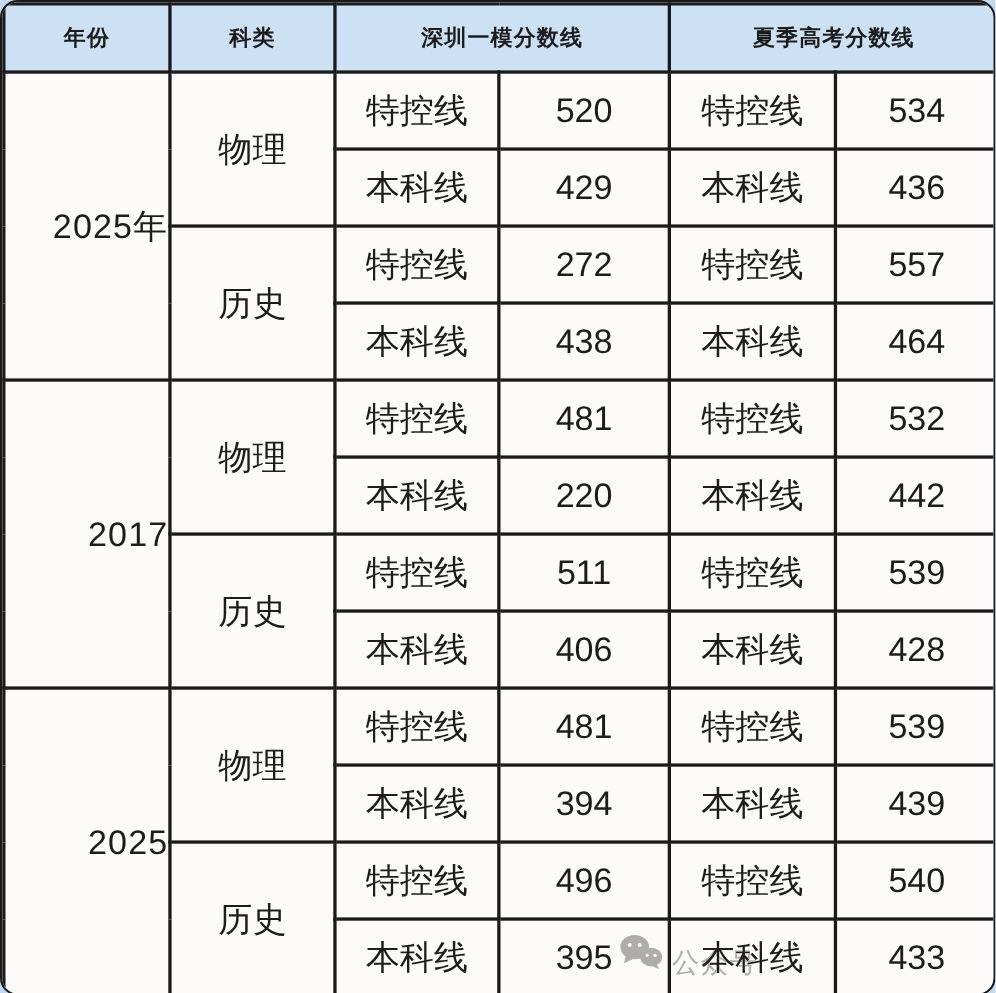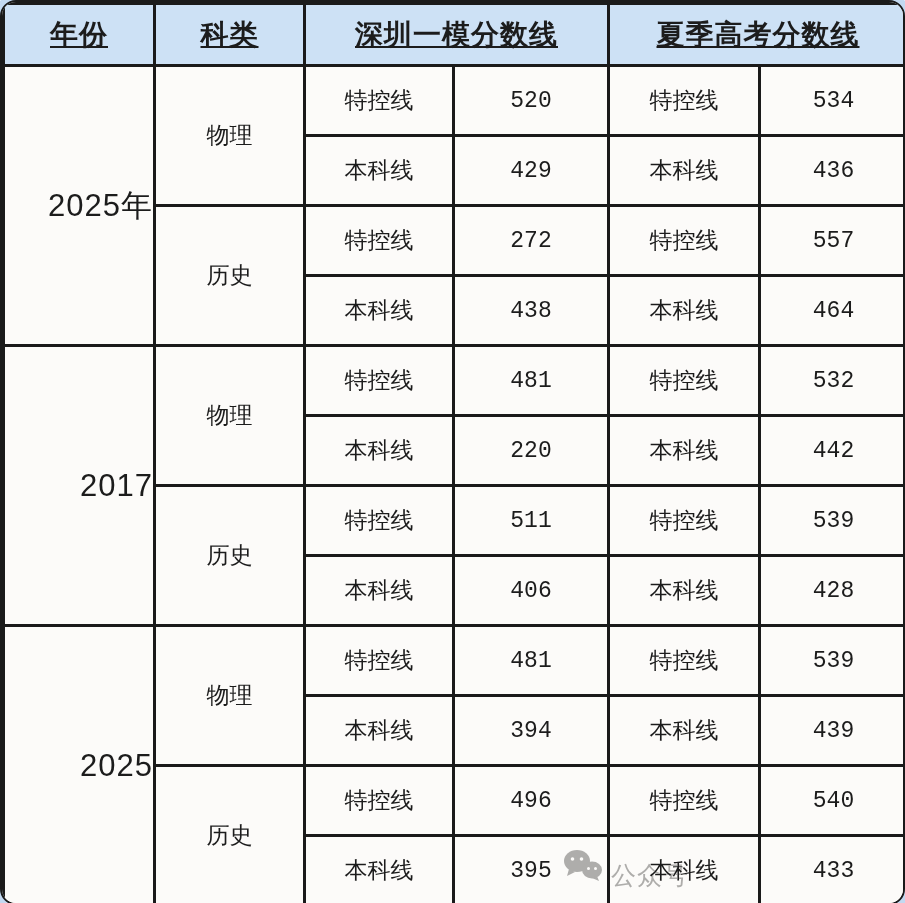--- a/index.html
+++ b/index.html
@@ -37,25 +37,25 @@
   th,td{
     border:3px solid var(--border);
     text-align:center;vertical-align:middle;
     background:var(--cell-bg);
     padding:0;
   }
   thead tr{height:62px;}
   tbody tr{height:70px;}
   th{
     background:var(--header-bg);
-    font-size:28px;font-weight:700;letter-spacing:1px;text-decoration:underline;
+    font-size:20px;font-weight:700;letter-spacing:1px;
   }
-  td{font-size:23px;font-weight:400;}
+  td{font-size:31px;font-weight:400;}
   td.year{font-size:31px;letter-spacing:1px;text-align:right;}
-  td.num{font-family:Liberation Mono, monospace;}
+  td.num{font-family:Liberation Sans, sans-serif;}
   .watermark{
     position:absolute;left:563px;top:846px;height:44px;
     display:flex;align-items:center;
     color:var(--watermark);
     mix-blend-mode:darken;
     z-index:10;pointer-events:none;
     white-space:nowrap;
   }
   .watermark .wm-icon{margin-right:8px;flex:0 0 auto;}
   .watermark .wm-prefix{font-size:25px;letter-spacing:1px;margin-right:38px;margin-top:14px;}

